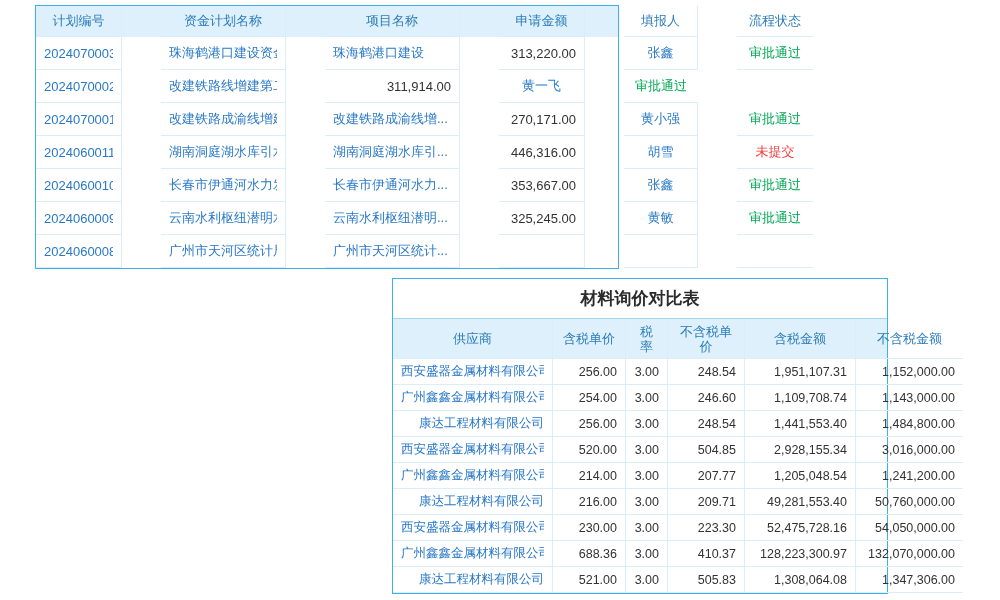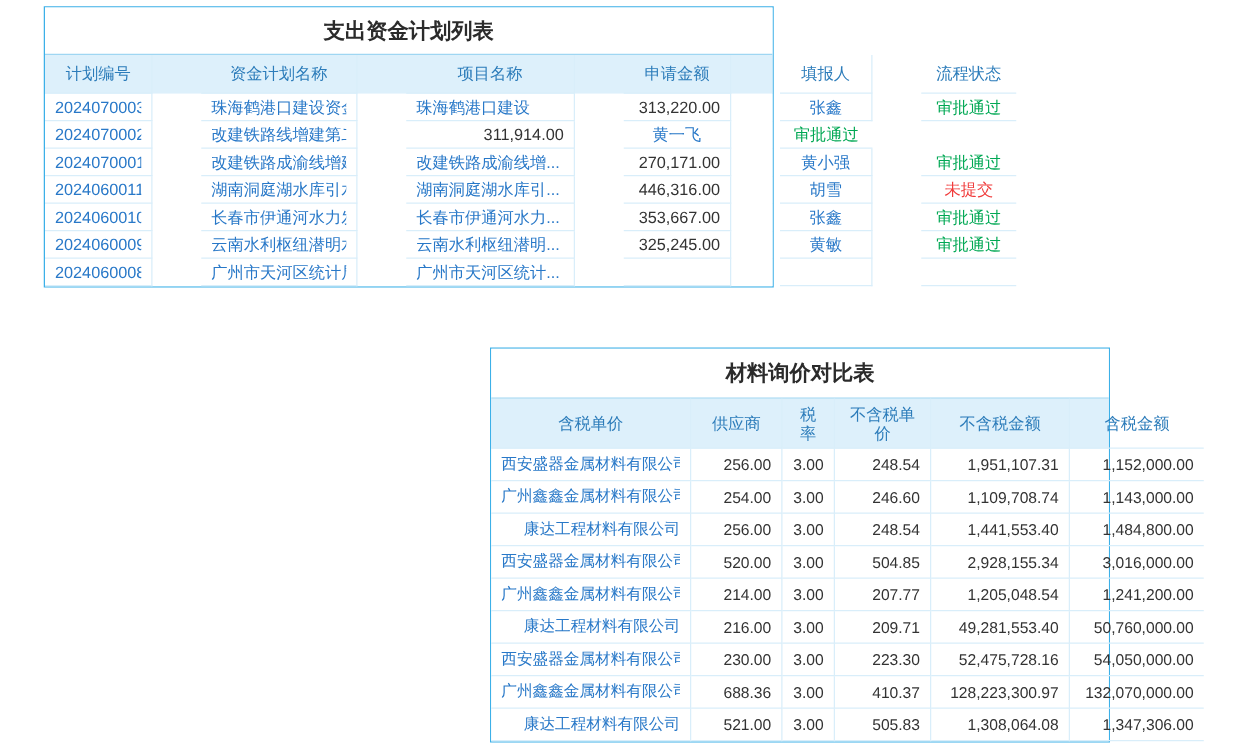--- a/index.html
+++ b/index.html
@@ -34,21 +34,21 @@
   }
   .exp-header {
     background: #ddf0fb;
     height: 31px;
   }
   .exp-header .cell {
     color: #2c7cba;
     font-size: 13px;
     justify-content: center;
   }
-  .exp-row { height: 22px; background: #ffffff; }
+  .exp-row { height: 33px; background: #ffffff; }
   .cell {
     display: flex;
     align-items: center;
     padding: 0 8px;
     border-right: 1px solid #d9eefa;
     border-bottom: 1px solid #d9eefa;
     font-size: 13px;
     color: #333333;
     overflow: hidden;
     white-space: nowrap;
@@ -83,21 +83,20 @@
     white-space: normal;
     line-height: 15px;
   }
   .mat-row { height: 26px; background: #ffffff; }
   .mat-row .cell { font-size: 12.5px; }
 </style>
 </head>
 <body>
 
 <div class="panel" id="panel-exp">
-  <div class="panel-title">支出资金计划列表</div>
   <div class="exp-header">
     <div class="cell">计划编号</div>
     <div class="cell">资金计划名称</div>
     <div class="cell">项目名称</div>
     <div class="cell">申请金额</div>
     <div class="cell">填报人</div>
     <div class="cell">流程状态</div>
   </div>
   <div>
       <div class="exp-row">
@@ -222,26 +221,26 @@
     <div class="cell align-center">
           <a class="status-link" style="text-decoration: none;"></a>
         </div>
   </div>
     </div>
 </div>
 
 <div class="panel" id="panel-mat">
   <div class="panel-title">材料询价对比表</div>
   <div class="mat-header">
+    <div class="cell">供应商</div>
     <div class="cell">含税单价</div>
-    <div class="cell">供应商</div>
     <div class="cell">税率</div>
     <div class="cell">不含税单价</div>
+    <div class="cell">含税金额</div>
     <div class="cell">不含税金额</div>
-    <div class="cell">含税金额</div>
   </div>
   <div>
       <div class="mat-row">
     <div class="cell align-right">
           <a class="blue-link">西安盛器金属材料有限公司</a>
         </div>
     <div class="cell align-right">256.00</div>
     <div class="cell align-right">3.00</div>
     <div class="cell align-right">248.54</div>
     <div class="cell align-right">1,951,107.31</div>

